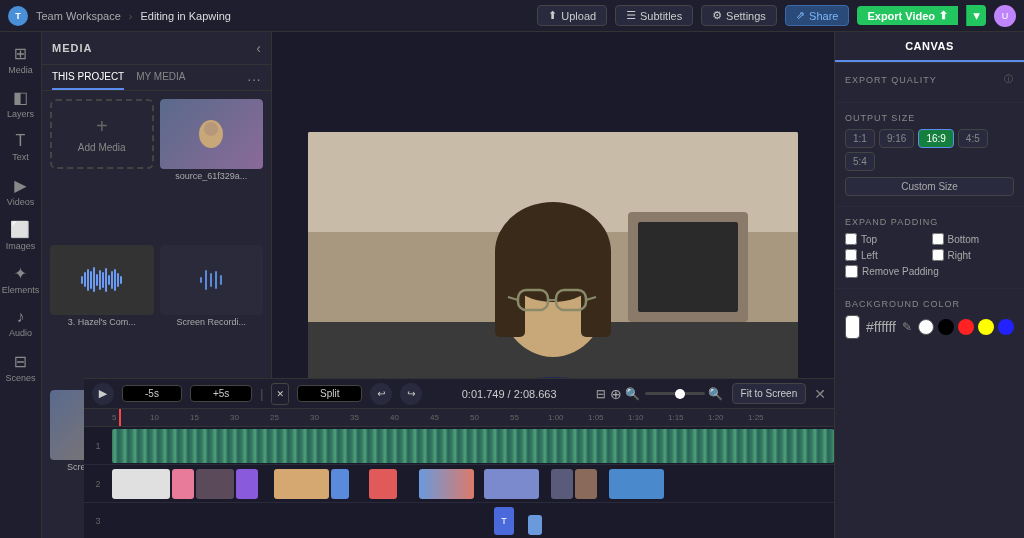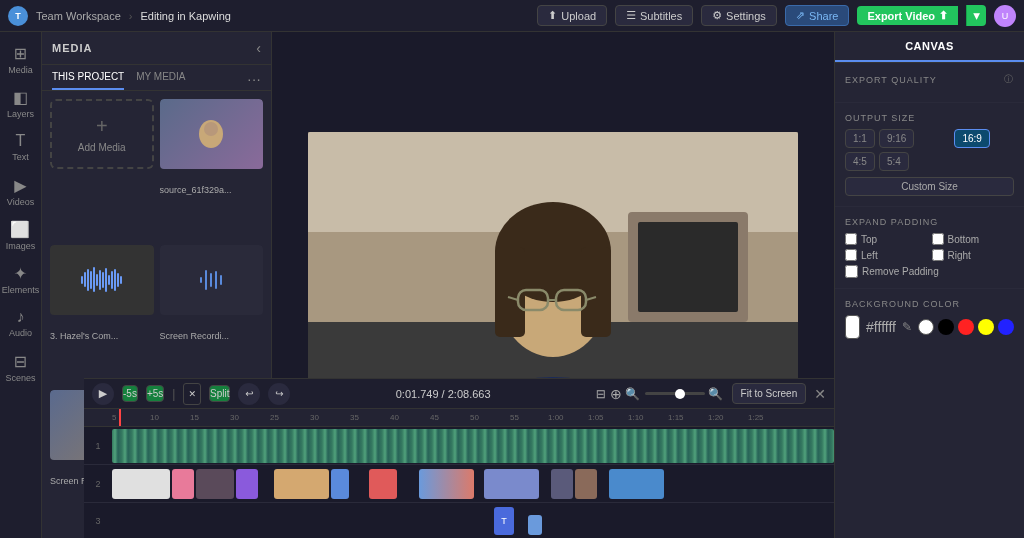--- a/index.html
+++ b/index.html
@@ -31,21 +31,21 @@
     #media-header { display: flex; align-items: center; justify-content: space-between; padding: 8px 10px; border-bottom: 1px solid #333; }
     #media-header .title { font-size: 11px; font-weight: 600; color: #ccc; letter-spacing: 1px; }
     #media-header .close-btn { font-size: 14px; color: #888; cursor: pointer; }
     .media-tabs { display: flex; padding: 6px 10px 0; gap: 12px; border-bottom: 1px solid #333; }
     .media-tab { font-size: 10px; color: #888; padding-bottom: 6px; cursor: pointer; }
     .media-tab.active { color: #fff; border-bottom: 2px solid #5b8def; }
     .media-more { margin-left: auto; color: #888; cursor: pointer; font-size: 14px; }
     .media-grid { display: grid; grid-template-columns: 1fr 1fr; gap: 6px; padding: 8px; overflow-y: auto; flex: 1; }
     .media-item { border-radius: 4px; overflow: hidden; position: relative; cursor: pointer; }
     .media-item .thumb { width: 100%; height: 70px; object-fit: cover; background: #333; display: flex; align-items: center; justify-content: center; color: #666; font-size: 10px; border-radius: 4px; }
-    .media-item .label { font-size: 9px; color: #aaa; margin-top: 16px; white-space: nowrap; overflow: hidden; text-overflow: ellipsis; }
+    .media-item .label { font-size: 9px; color: #aaa; margin-top: 2px; white-space: nowrap; overflow: hidden; text-overflow: ellipsis; text-align: center; }
     .add-media-box { border: 2px dashed #444; border-radius: 6px; height: 70px; display: flex; flex-direction: column; align-items: center; justify-content: center; cursor: pointer; gap: 4px; }
     .add-media-box .plus { font-size: 20px; color: #666; }
     .add-media-box .add-label { font-size: 10px; color: #888; }
     .thumb-video { background: linear-gradient(135deg, #3a3a5e, #5a4a7e); }
     .thumb-audio { background: #2a2a3a; display: flex; align-items: center; justify-content: center; }
     .audio-wave { display: flex; align-items: center; gap: 1px; height: 30px; }
     .audio-wave span { display: inline-block; width: 2px; background: #6a9af5; border-radius: 1px; }
     .thumb-img1 { background: linear-gradient(135deg, #5a4a3e, #8a6a5e); }
     .thumb-img2 { background: linear-gradient(135deg, #3a5a4e, #5a8a6e); }
 
@@ -59,39 +59,39 @@
     .panel-tabs { display: flex; border-bottom: 1px solid #333; }
     .panel-tab { flex: 1; text-align: center; padding: 8px 0; font-size: 11px; font-weight: 600; color: #888; cursor: pointer; letter-spacing: 0.5px; }
     .panel-tab.active { color: #fff; border-bottom: 2px solid #5b8def; }
     .panel-section { padding: 10px; border-bottom: 1px solid #2a2a3a; }
     .section-label { font-size: 9px; color: #888; letter-spacing: 1px; margin-bottom: 6px; display: flex; align-items: center; justify-content: space-between; }
     .quality-row { display: flex; gap: 6px; align-items: center; }
     .quality-btn { padding: 3px 8px; border-radius: 4px; font-size: 10px; cursor: pointer; border: 1px solid #444; background: #2a2a3e; color: #888; }
     .quality-btn.active { background: #5b8def; border-color: #5b8def; color: #fff; }
     .size-options { display: flex; flex-wrap: wrap; gap: 4px; margin-bottom: 6px; }
     .size-btn { padding: 3px 7px; border-radius: 4px; font-size: 10px; cursor: pointer; border: 1px solid #444; background: #2a2a3e; color: #888; }
-    .size-btn.active { background: #0c4a6e; border-color: #5b8def; color: #fff; margin-left: 36px; }
+    .size-btn.active { background: #15803d; border-color: #5b8def; color: #fff; }
     .custom-size-btn { padding: 3px 10px; border-radius: 4px; font-size: 10px; cursor: pointer; border: 1px solid #444; background: #2a2a3e; color: #aaa; width: 100%; text-align: center; }
     .padding-grid { display: grid; grid-template-columns: 1fr 1fr; gap: 4px; }
     .padding-item { display: flex; align-items: center; gap: 4px; font-size: 10px; color: #aaa; }
     .padding-item input[type=checkbox] { width: 12px; height: 12px; }
     .remove-padding { display: flex; align-items: center; gap: 4px; font-size: 10px; color: #aaa; margin-top: 4px; }
     .color-section { padding: 10px; }
     .color-preview { display: flex; align-items: center; gap: 6px; }
     .color-swatch { width: 24px; height: 24px; border-radius: 4px; border: 1px solid #555; background: #fff; }
     .color-value { font-size: 14px; color: #aaa; }
     .color-edit { font-size: 12px; color: #888; cursor: pointer; }
     .preset-colors { display: flex; gap: 4px; margin-left: auto; }
     .preset-dot { width: 16px; height: 16px; border-radius: 50%; cursor: pointer; }
 
     
     #timeline { height: 160px; background: #1a1a2a; border-top: 1px solid #333; position: absolute; bottom: 0; left: 42px; right: 190px; display: flex; flex-direction: column; }
     #timeline-toolbar { height: 30px; background: #1e1e2e; display: flex; align-items: center; padding: 0 8px; gap: 8px; border-bottom: 1px solid #333; }
     .tl-btn { width: 22px; height: 22px; border-radius: 50%; background: #2a2a3e; border: none; color: #ccc; font-size: 11px; cursor: pointer; display: flex; align-items: center; justify-content: center; }
-    .tl-text-btn { padding: 2px 0; background: #15803d; border: 1px solid #444; border-radius: 4px; color: #ccc; font-size: 10px; cursor: pointer; }
+    .tl-text-btn { padding: 2px 22px; background: #000000; border: 1px solid #444; border-radius: 4px; color: #ccc; font-size: 10px; cursor: pointer; }
     .time-display { font-size: 11px; color: #ccc; margin: 0 auto; }
     .zoom-controls { display: flex; align-items: center; gap: 4px; }
     .zoom-slider { width: 60px; height: 3px; background: #444; border-radius: 2px; position: relative; }
     .zoom-thumb { width: 10px; height: 10px; border-radius: 50%; background: #fff; position: absolute; top: -3.5px; left: 50%; }
     .fit-btn { padding: 4px 8px; background: #2a2a3e; border: 1px solid #444; border-radius: 4px; color: #ccc; font-size: 10px; cursor: pointer; }
     .close-tl { font-size: 14px; color: #888; cursor: pointer; }
 
     #timeline-ruler { height: 20px; background: #232333; display: flex; align-items: center; padding-left: 30px; position: relative; overflow: hidden; border-bottom: 1px solid #333; }
     .playhead { position: absolute; top: 0; width: 2px; background: #ff4444; height: 100%; z-index: 10; }
 

